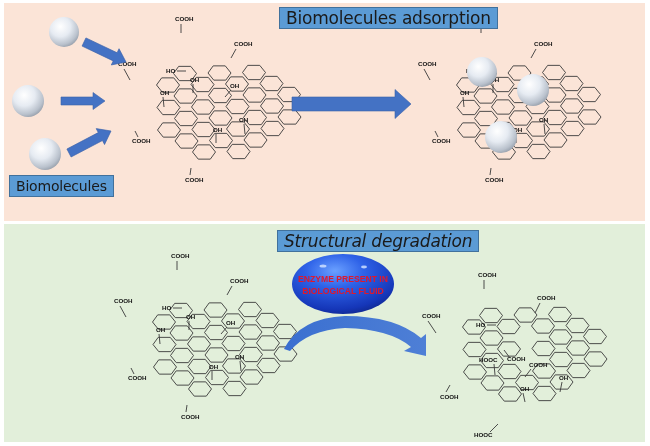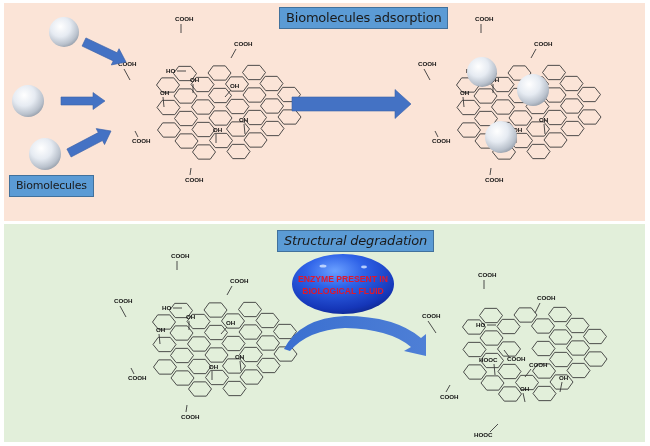--- a/index.html
+++ b/index.html
@@ -1,21 +1,21 @@
 <!DOCTYPE html>
 <html><head>
 <meta charset="utf-8">
 <style>
   html, body { margin:0; padding:0; background:#ffffff; }
   body { width:650px; height:446px; position:relative; overflow:hidden; font-family:"Liberation Sans", sans-serif; }
   .panel { position:absolute; left:4px; width:641px; }
   #panel-top { top:3px; height:218px; background:#fbe4d7; }
   #panel-bottom { top:224px; height:218px; background:#e2efda; }
   .label-box { position:absolute; background:#5b9bd5; border:1px solid #41719c; color:#1a1a1a;
-    font-family:"DejaVu Sans", sans-serif; font-size:13px; line-height:20px; height:20px; padding:0 6px; white-space:nowrap; letter-spacing:-0.2px; }
+    font-family:"DejaVu Sans", sans-serif; font-size:17px; line-height:20px; height:20px; padding:0 6px; white-space:nowrap; letter-spacing:-0.2px; }
   svg { position:absolute; left:0; top:0; }
   .fg { font-family:"Liberation Sans", sans-serif; font-weight:bold; font-size:6.2px; fill:#111; }
   .hex { fill:none; stroke:#3a3a3a; stroke-width:0.9; }
   .bond { stroke:#3a3a3a; stroke-width:0.9; }
   .enzyme-text { font-family:"Liberation Sans", sans-serif; font-weight:bold; font-size:8.6px; fill:#e0182d; }
 </style>
 </head>
 <body>
 
 <div class="panel" id="panel-top"></div>
@@ -274,14 +274,14 @@
         <text x="343" y="282" text-anchor="middle" class="enzyme-text">ENZYME PRESENT IN</text>
         <text x="343" y="294" text-anchor="middle" class="enzyme-text">BIOLOGICAL FLUID</text>
       </g>
       <g>
         <path d="M 284 349 Q 300 318 345 316 Q 395 316 421 338 L 426 334 L 426 356 L 404 351 L 411 347 Q 390 329 345 328 Q 308 330 290 351 Z" fill="url(#curveGrad)"></path>
       </g>
     </g>
 </svg>
 
 <div class="label-box" style="left:279px;top:7px;">Biomolecules adsorption</div>
-<div class="label-box" style="left:9px;top:175px;font-size:11px;">Biomolecules</div>
+<div class="label-box" style="left:9px;top:175px;font-size:14px;">Biomolecules</div>
 <div class="label-box" style="left:277px;top:230px;font-style:italic;">Structural degradation</div>
 
 </body></html>

